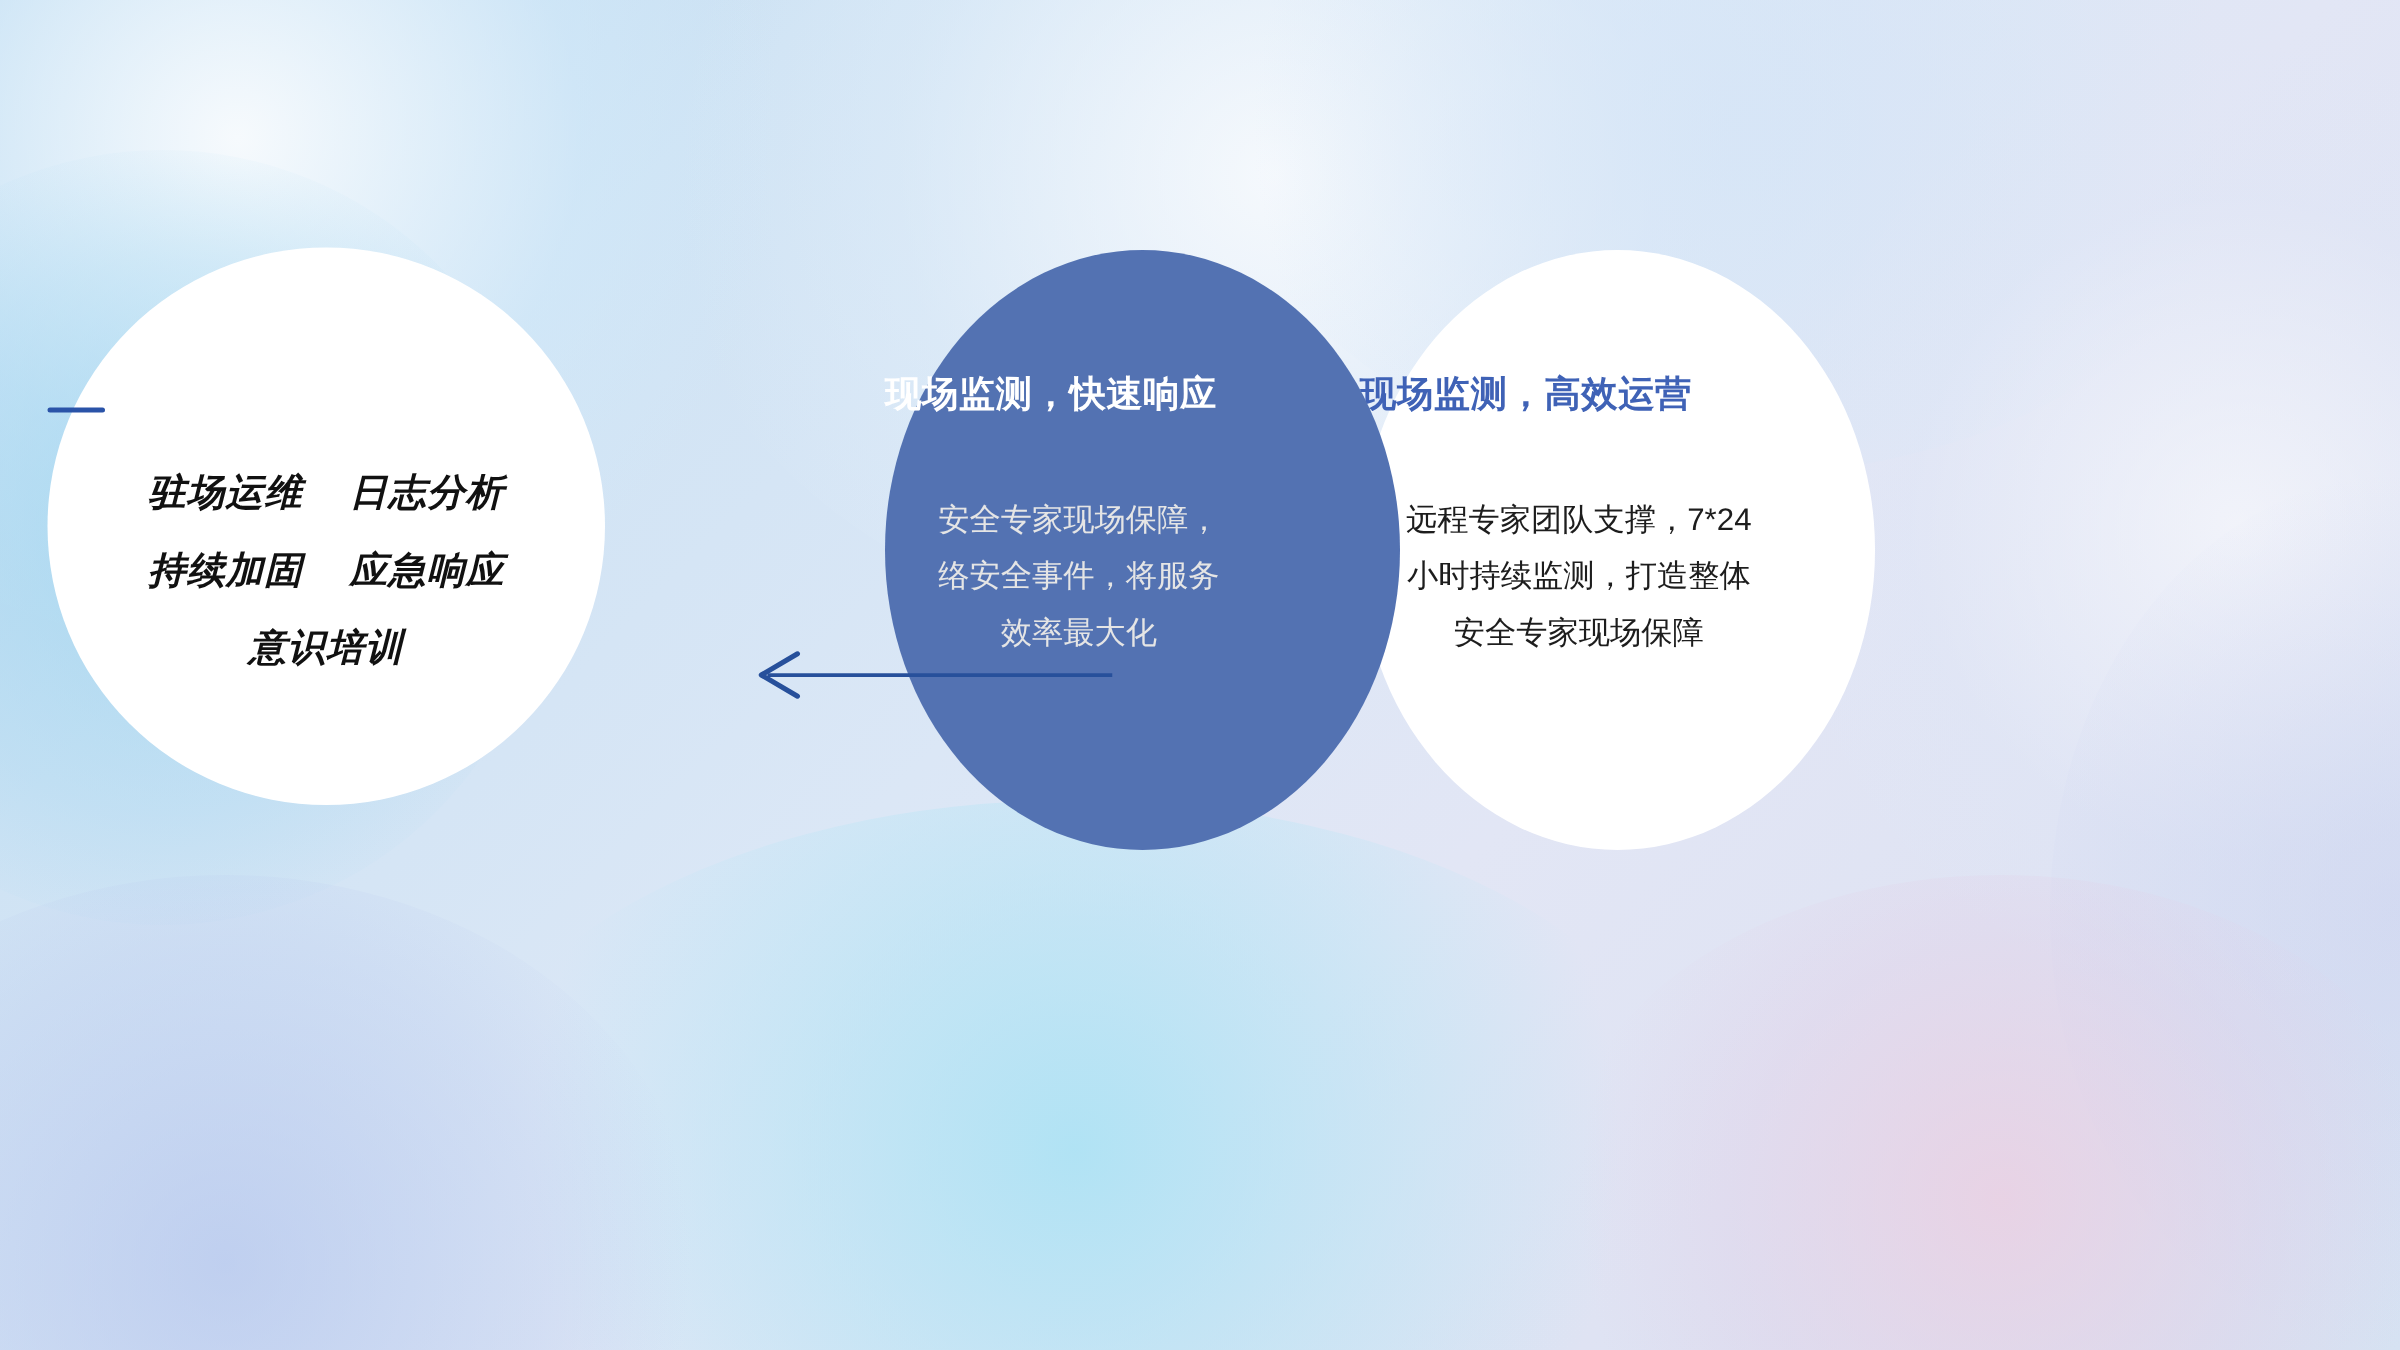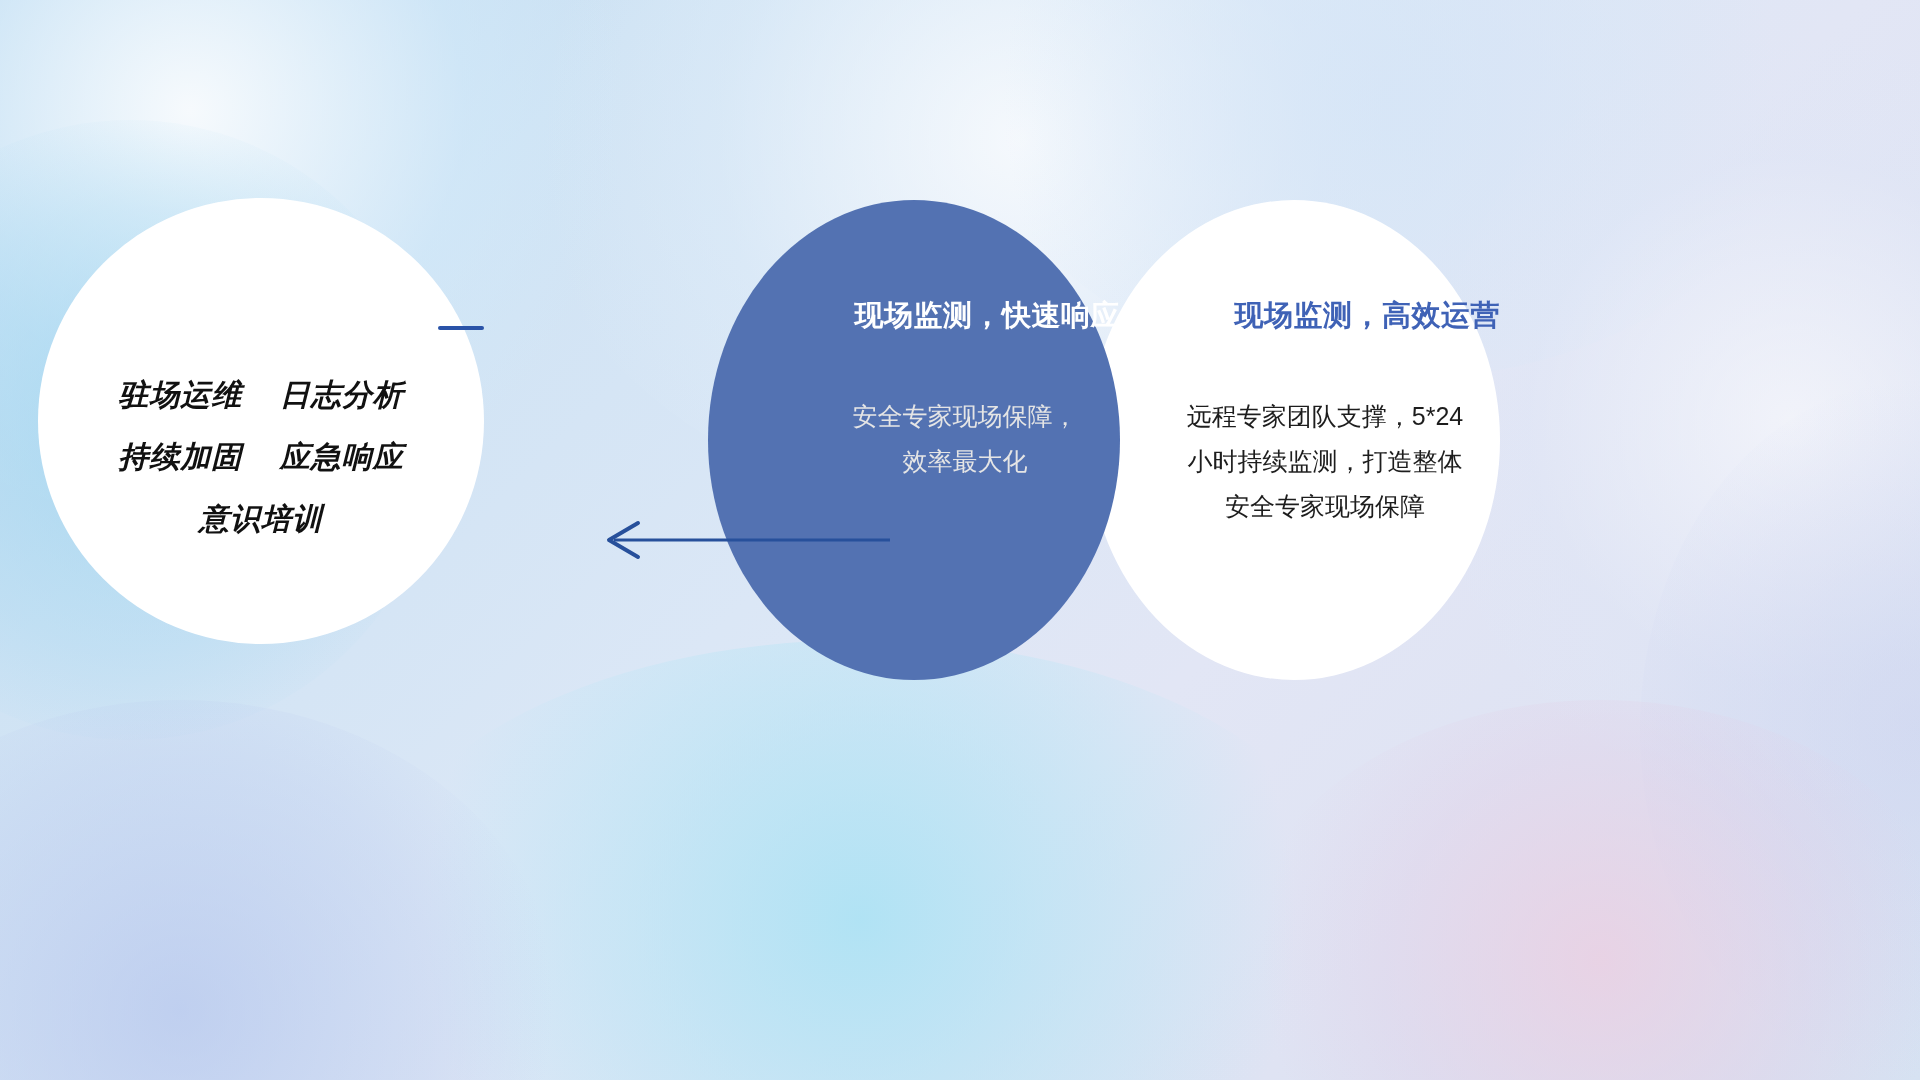--- a/index.html
+++ b/index.html
@@ -63,21 +63,21 @@
     background: radial-gradient(circle at 50% 50%, rgba(213,229,247,0.8) 0%, rgba(214,230,247,0.35) 50%, rgba(216,231,248,0) 78%);
   }
 
   
   .circle {
     position: absolute;
     border-radius: 50%;
     box-sizing: border-box;
     display: flex;
     flex-direction: column;
-    align-items: flex-end;
+    align-items: flex-start;
   }
 
   #circle-left {
     left: 38px; top: 198px;
     width: 446px; height: 446px;
     background: #ffffff;
     z-index: 3;
   }
   #circle-center {
     left: 708px; top: 200px;
@@ -177,30 +177,31 @@
     <div id="left-keyword-list">
       <div class="left-keyword-row">驻场运维    日志分析</div>
       <div class="left-keyword-row">持续加固    应急响应</div>
       <div class="left-keyword-row">意识培训</div>
     </div>
   </div>
 
   <div class="circle" id="circle-right">
     <div id="right-title">现场监测，高效运营</div>
     <div id="right-body">
-      <div>远程专家团队支撑，5*24</div>
+      <div>远程专家团队支撑，7*24</div>
       <div>小时持续监测，打造整体</div>
       <div>安全专家现场保障</div>
     </div>
   </div>
 
   <div class="circle" id="circle-center">
     <div id="center-title">现场监测，快速响应</div>
     <div id="center-body">
       <div>安全专家现场保障，</div>
+      <div>络安全事件，将服务</div>
       <div>效率最大化</div>
     </div>
   </div>
 
   <svg id="flow-arrow" viewBox="0 0 300 50">
     <line x1="300" y1="25" x2="24" y2="25" stroke="#27509b" stroke-width="3"></line>
     <polyline points="48,8 19,25 48,42" fill="none" stroke="#27509b" stroke-width="4" stroke-linecap="round" stroke-linejoin="round"></polyline>
   </svg>
 
 </div>

